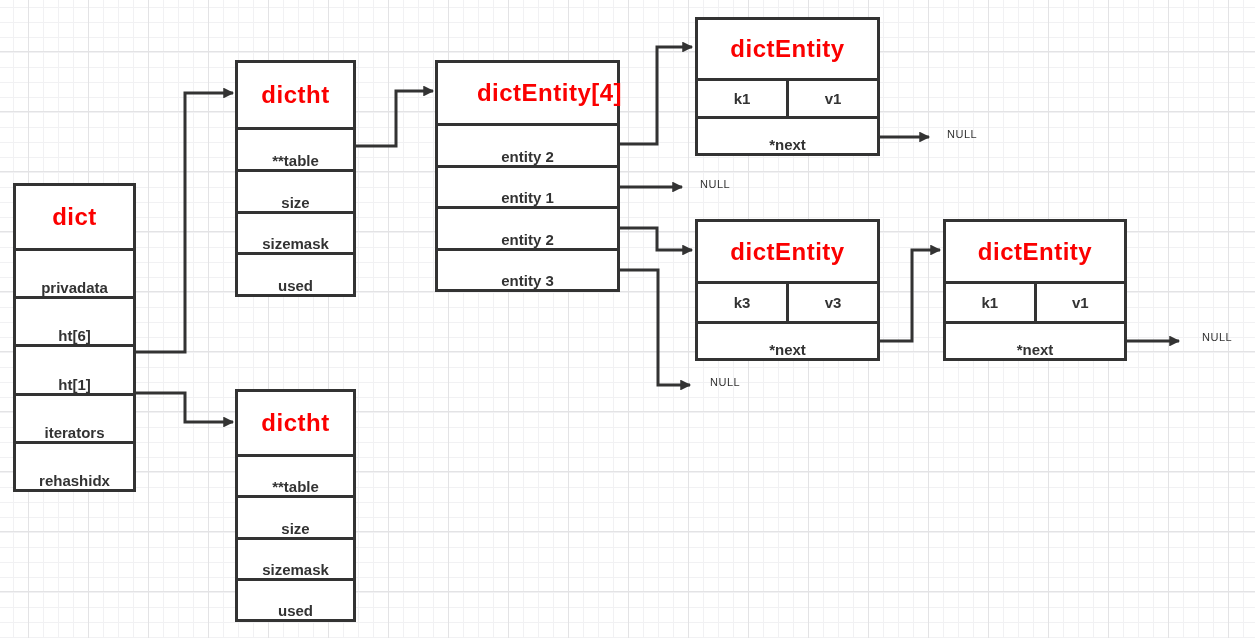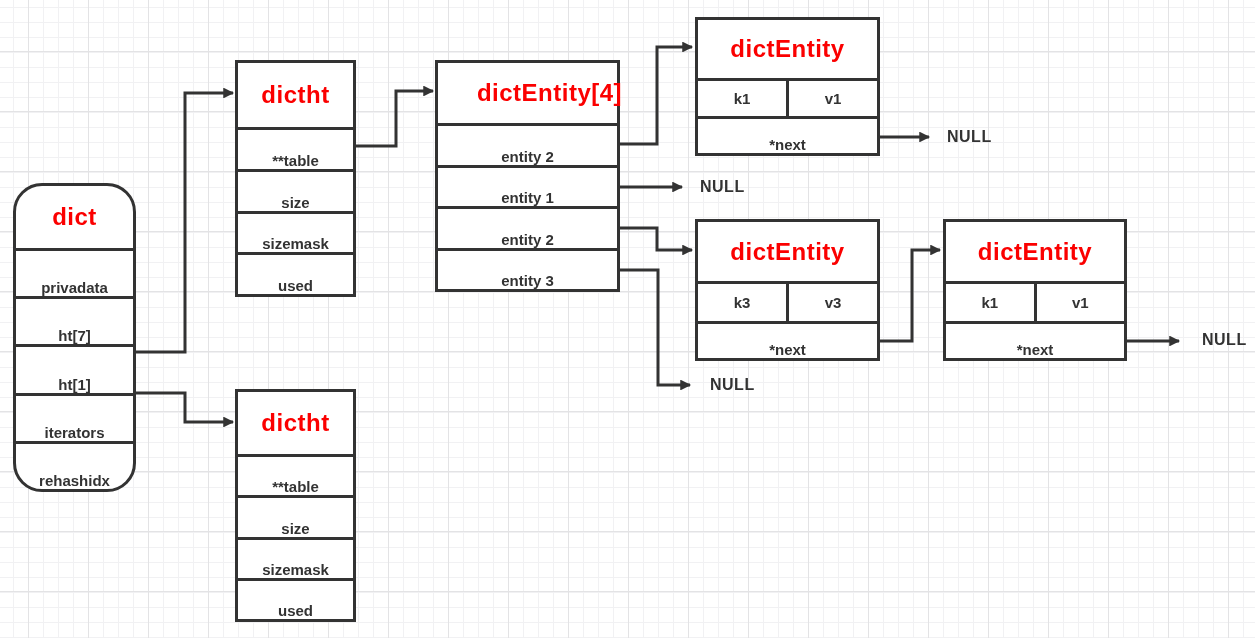--- a/index.html
+++ b/index.html
@@ -48,28 +48,28 @@
   .kv-row { flex-direction: row; padding: 0; }
   .kv-cell {
     flex: 1 1 0; height: 100%;
     display: flex; align-items: center; justify-content: center;
     font-weight: bold; font-size: 15px;
   }
   .kv-cell + .kv-cell { border-left: 3px solid #333333; }
 
   .null-label {
     position: absolute;
-    font-weight: bold;
-    font-size: 16px;
+    font-weight: normal;
+    font-size: 11px;
     color: #333333;
     letter-spacing: 0.5px;
   }
 
   
-  #box-dict        { left: 13px;  top: 183px; width: 123px; height: 309px; border-radius: 29px; }
+  #box-dict        { left: 13px;  top: 183px; width: 123px; height: 309px; }
   #box-dict        .box-title { height: 62px; }
   #box-dictht-top  { left: 235px; top: 60px;  width: 121px; height: 237px; }
   #box-dictht-top  .box-title { height: 64px; }
   #box-dictht-bot  { left: 235px; top: 389px; width: 121px; height: 233px; }
   #box-dictht-bot  .box-title { height: 62px; }
   #box-entity-arr  { left: 435px; top: 60px;  width: 185px; height: 232px; }
   #box-entity-arr  .box-title { height: 60px; margin-left: 44px; }
   #box-entity-top  { left: 695px; top: 17px;  width: 185px; height: 139px; }
   #box-entity-top  .box-title { height: 58px; }
   #box-entity-top  .kv-row { flex: 0 0 35px; }
@@ -106,21 +106,21 @@
       <polyline points="620,270 658,270 658,385 690,385" marker-end="url(#arrow)"></polyline>
       <polyline points="880,137 929,137" marker-end="url(#arrow)"></polyline>
       <polyline points="880,341 912,341 912,250 940,250" marker-end="url(#arrow)"></polyline>
       <polyline points="1127,341 1179,341" marker-end="url(#arrow)"></polyline>
     </g>
   </svg>
 
   <div class="box" id="box-dict">
     <div class="box-title">dict</div>
     <div class="row">privadata</div>
-    <div class="row">ht[7]</div>
+    <div class="row">ht[6]</div>
     <div class="row">ht[1]</div>
     <div class="row">iterators</div>
     <div class="row">rehashidx</div>
   </div>
 
   <div class="box" id="box-dictht-top">
     <div class="box-title">dictht</div>
     <div class="row">**table</div>
     <div class="row">size</div>
     <div class="row">sizemask</div>

